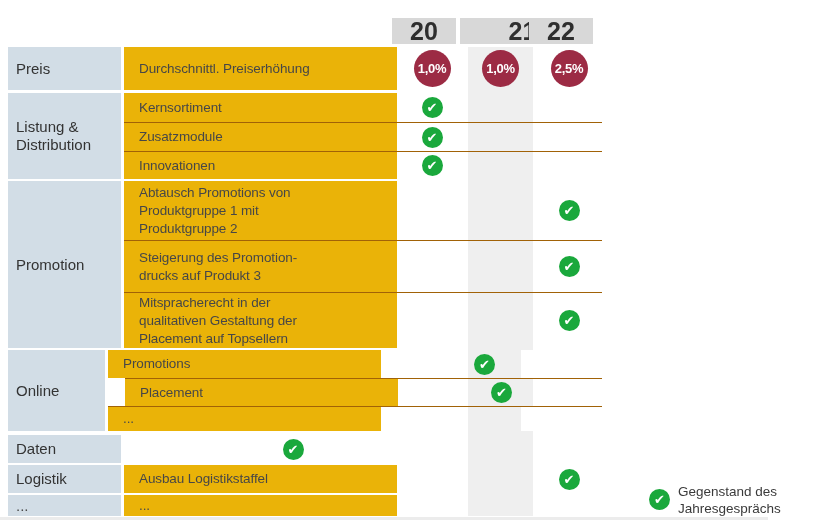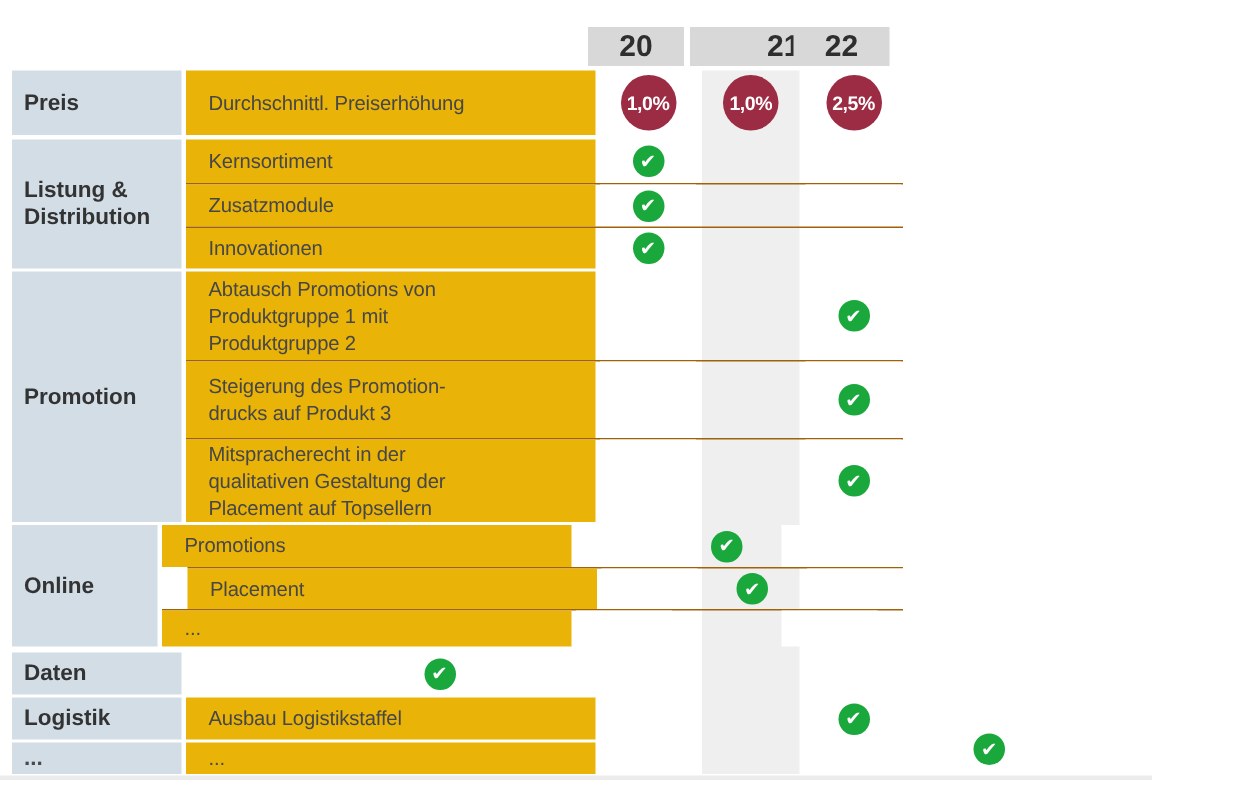--- a/index.html
+++ b/index.html
@@ -5,30 +5,30 @@
   html,body{margin:0;padding:0}
   body{
     width:840px;height:530px;background:#ffffff;overflow:hidden;position:relative;
     font-family:"Liberation Sans","DejaVu Sans",sans-serif;
     -webkit-font-smoothing:antialiased;
   }
   .stage{position:absolute;inset:0}
   
   .yearbox{
     position:absolute;top:18px;height:26px;background:#d8d8d8;color:#2e2e2e;
-    font-weight:bold;font-size:20px;display:flex;align-items:center;justify-content:center;
+    font-weight:bold;font-size:25px;display:flex;align-items:center;justify-content:center;
   }
   
   #band{position:absolute;left:468px;top:47px;width:65px;height:469px;background:#efefef}
   
   #tbl{position:absolute;left:8px;top:47px;width:594px}
   .group{display:flex}
   .cat{
     box-sizing:border-box;width:113px;margin-right:3px;padding-left:8px;padding-right:4px;
-    background:#d2dde6;font-weight:bold;font-size:15px;color:#333;
+    background:#d2dde6;font-weight:normal;font-size:15px;color:#333;
     display:flex;align-items:center;line-height:1.2;
   }
   .rows{flex:1;display:flex;flex-direction:column}
   .row{display:flex;box-sizing:border-box}
   .row + .row{border-top:1px solid #a16207}
   .item{
     box-sizing:border-box;width:273px;margin-right:3px;background:#eab308;
     font-size:13.5px;color:#474747;letter-spacing:-0.1px;
     display:flex;flex-direction:column;justify-content:center;
     padding-left:15px;line-height:18px;
@@ -232,14 +232,18 @@
             <div class="cell c21"></div>
             <div class="cell c22"></div>
           </div>
         </div>
       </div>
     </div>
   <div id="strip"></div>
 
   <div class="legend">
     <span class="chk">✔</span>
+    <div class="legend-text">
+      <span>Gegenstand des</span><br>
+      <span>Jahresgesprächs</span>
+    </div>
   </div>
 </div>
 
 </body></html>

